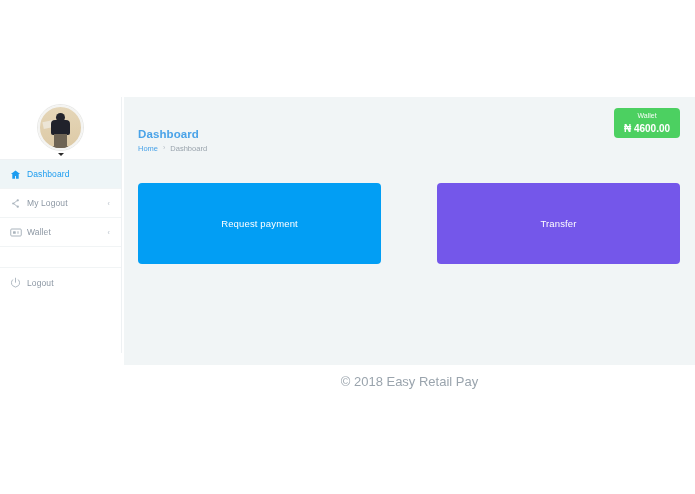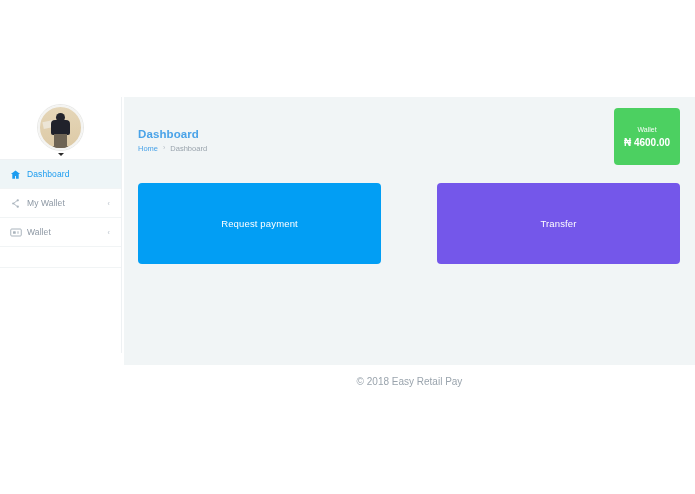--- a/index.html
+++ b/index.html
@@ -148,21 +148,21 @@
     top: 0;
     width: 571px;
     height: 268px;
     background: #f1f5f6;
   }
   .wallet-badge {
     position: absolute;
     right: 15px;
     top: 11px;
     width: 66px;
-    height: 57px;
+    height: 30px;
     background: #4cd061;
     border-radius: 4px;
     display: flex;
     flex-direction: column;
     align-items: center;
     justify-content: center;
     color: #ffffff;
     cursor: pointer;
   }
   .wallet-badge .w-title {
@@ -229,21 +229,21 @@
   .footer {
     position: absolute;
     left: 124px;
     top: 268px;
     width: 571px;
     height: 32px;
     background: #ffffff;
     display: flex;
     align-items: center;
     justify-content: center;
-    font-size: 10px;
+    font-size: 13px;
     color: #9aa4ad;
   }
 </style>
 </head>
 <body>
 
 <div class="page">
 
   <div class="sidebar">
 
@@ -270,39 +270,48 @@
 
       <div class="nav-item">
         <span class="ico">
           <svg width="11" height="11" viewBox="0 0 24 24" fill="none" stroke="#aab4bd" stroke-width="2">
             <circle cx="17" cy="5" r="2.4" fill="#aab4bd" stroke="none"></circle>
             <circle cx="7" cy="12" r="2.4" fill="#aab4bd" stroke="none"></circle>
             <circle cx="17" cy="19" r="2.4" fill="#aab4bd" stroke="none"></circle>
             <path d="M9.2 10.7 14.8 6.3M9.2 13.3l5.6 4.4" stroke-linecap="round"></path>
           </svg>
         </span>
-        <span class="label">My Wallet</span>
+        <span class="label">My Logout</span>
         <span class="chev">‹</span>
       </div>
 
       <div class="nav-item">
         <span class="ico">
           <svg width="12" height="11" viewBox="0 0 24 20" fill="none" stroke="#aab4bd" stroke-width="2">
             <rect x="1.5" y="3" width="21" height="14" rx="2"></rect>
             <rect x="6" y="7.5" width="5.5" height="5" rx="1" fill="#aab4bd" stroke="none"></rect>
             <path d="M16 7.5v5"></path>
           </svg>
         </span>
         <span class="label">Wallet</span>
         <span class="chev">‹</span>
       </div>
 
 
       <div class="nav-gap"></div>
 
+      <div class="nav-item logout">
+        <span class="ico">
+          <svg width="11" height="11" viewBox="0 0 24 24" fill="none" stroke="#aab4bd" stroke-width="2" stroke-linecap="round">
+            <path d="M12 2.5v9"></path>
+            <path d="M18.4 6.2a9 9 0 1 1-12.8 0"></path>
+          </svg>
+        </span>
+        <span class="label">Logout</span>
+      </div>
 
     </div>
   </div>
 
   <div class="main">
 
     <div class="wallet-badge">
       <div class="w-title">Wallet</div>
       <div class="w-amount">₦ 4600.00</div>
     </div>

